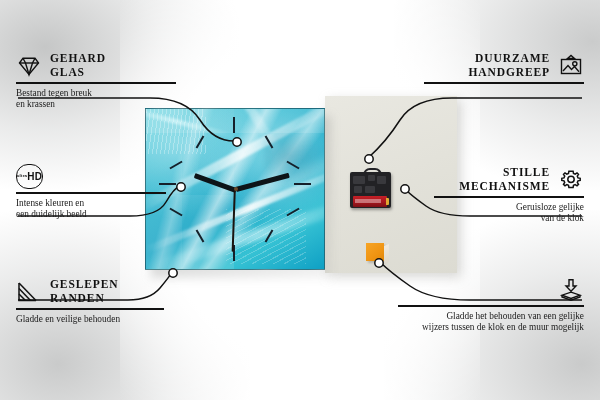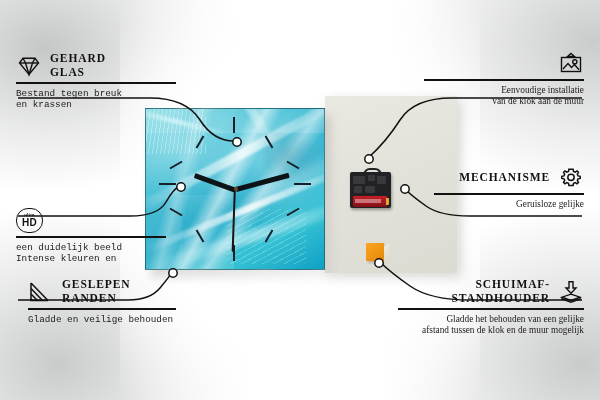--- a/index.html
+++ b/index.html
@@ -34,33 +34,33 @@
   .feature .titles div{white-space:nowrap;}
   .feature .rule{height:1.6px;background:#111;margin-top:3px;}
   .feature .desc{
     font-family:"Liberation Serif", serif;
     font-size:9.3px;color:#1b1b1b;line-height:11.6px;margin-top:4px;
   }
   .feature .desc div{white-space:nowrap;}
 
   .left .head{justify-content:flex-start;}
   .left .titles{text-align:left;}
-  .left .desc{text-align:left;font-family:Liberation Mono, monospace;}
+  .left .desc{text-align:left;}
   .right .head{justify-content:flex-end;flex-direction:row;}
   .right .titles{text-align:right;}
   .right .desc{text-align:right;}
 
   .icon{width:26px;height:24px;flex:0 0 26px;display:block;}
   .icon svg{display:block;width:26px;height:24px;}
 
   
   .hd-badge{
     width:25px;height:23px;flex:0 0 25px;border:1.6px solid #111;border-radius:12px;
-    display:flex;flex-direction:column;align-items:center;justify-content:center;
-    font-family:"Liberation Sans", sans-serif;color:#111;line-height:1;margin-top:44px;
+    display:flex;flex-direction:row;align-items:center;justify-content:center;
+    font-family:"Liberation Sans", sans-serif;color:#111;line-height:1;
   }
   .hd-badge .u{font-size:4.4px;font-weight:bold;letter-spacing:.2px;margin-bottom:.5px;}
   .hd-badge .h{font-size:10px;font-weight:bold;letter-spacing:.3px;}
 
   
   #connectors{position:absolute;inset:0;pointer-events:none;}
 
   
   .clock-wrap{position:absolute;left:145px;top:108px;width:180px;height:165px;}
   .clock-shadow{position:absolute;left:6px;top:8px;width:180px;height:162px;
@@ -228,26 +228,26 @@
 
   <div class="feature left" style="left:16px;top:164px;width:150px;">
     <div class="head">
       <span class="hd-badge">
         <span class="u">ultra</span>
         <span class="h">HD</span>
       </span>
     </div>
     <div class="rule" style="width:150px;"></div>
     <div class="desc">
+      <div>Intense kleuren en</div>
       <div>een duidelijk beeld</div>
-      <div>Intense kleuren en</div>
-    </div>
-  </div>
-
-  <div class="feature left" style="left:16px;top:278px;width:148px;margin-left:12px;">
+    </div>
+  </div>
+
+  <div class="feature left" style="left:16px;top:278px;width:148px;">
     <div class="head">
       <span class="icon">
         <svg viewBox="0 0 26 24">
             <g stroke="#111" stroke-width="1.5" fill="none">
           <path d="M3,3 L20,20.5"></path>
               <path d="M3,8.5 L14.5,20.5"></path>
           <path d="M3,14 L9.5,20.5"></path>
               <path d="M3,19 L4.5,20.5"></path>
           <path d="M3,3 L3,20.5 L20,20.5"></path>
         </g>
@@ -259,77 +259,75 @@
       </span>
     </div>
     <div class="rule" style="width:148px;"></div>
     <div class="desc">
       <div>Gladde en veilige behouden</div>
     </div>
   </div>
 
   <div class="feature right" style="left:424px;top:52px;width:160px;">
     <div class="head">
+      <span class="titles" style="flex:1;">
+        <div>DUURZAME</div>
+        <div>HANDGREEP</div>
+      </span>
       <span class="icon">
         <svg viewBox="0 0 26 24">
             <g fill="none" stroke="#111" stroke-width="1.4">
           <path d="M9.5,4.5 L13,1.5 L16.5,4.5 Z"></path>
           <rect x="3.5" y="5.5" width="19" height="14"></rect>
           <path d="M5,17 L10,11.5 L13.5,15.5 L16.5,12.5 L21,17.8"></path>
           <circle cx="16.8" cy="9.8" r="2.1"></circle>
         </g>
           </svg>
       </span>
     </div>
     <div class="rule" style="width:160px;"></div>
-    <div class="desc">
-      <div>Eenvoudige installatie</div>
-      <div>van de klok aan de muur</div>
-    </div>
   </div>
 
   <div class="feature right" style="left:434px;top:166px;width:150px;">
     <div class="head">
       <span class="titles" style="flex:1;">
+        <div>STILLE</div>
         <div>MECHANISME</div>
       </span>
       <span class="icon">
         <svg viewBox="0 0 26 24">
             <g fill="none" stroke="#111" stroke-width="1.5">
           <path d="M13,3.2 L15.1,3.2 L15.5,5.4 L17.2,6.1 L19,4.9 L20.5,6.4 L19.3,8.2 L20,9.9 L22.2,10.3 L22.2,12.4
                    L20,12.8 L19.3,14.5 L20.5,16.3 L19,17.8 L17.2,16.6 L15.5,17.3 L15.1,19.5 L13,19.5 L10.9,19.5
                    L10.5,17.3 L8.8,16.6 L7,17.8 L5.5,16.3 L6.7,14.5 L6,12.8 L3.8,12.4 L3.8,10.3 L6,9.9 L6.7,8.2
                    L5.5,6.4 L7,4.9 L8.8,6.1 L10.5,5.4 L10.9,3.2 Z"></path>
           <circle cx="13" cy="11.35" r="3.2"></circle>
         </g>
           </svg>
       </span>
     </div>
     <div class="rule" style="width:150px;"></div>
     <div class="desc">
       <div>Geruisloze gelijke</div>
+      <div>van de klok</div>
     </div>
   </div>
 
   <div class="feature right" style="left:398px;top:278px;width:186px;">
     <div class="head">
-      <span class="titles" style="flex:1;">
-        <div>SCHUIMAF-</div>
-        <div>STANDHOUDER</div>
-      </span>
       <span class="icon">
         <svg viewBox="0 0 26 24">
             <g fill="none" stroke="#111" stroke-width="1.4">
           <path d="M11,1.8 L15,1.8 L15,8 L18,8 L13,13.2 L8,8 L11,8 Z"></path>
           <path d="M13,14.2 L22,17.2 L13,20.4 L4,17.2 Z"></path>
           <path d="M4,17.2 L4,19 L13,22.2 L22,19 L22,17.2"></path>
         </g>
           </svg>
       </span>
     </div>
     <div class="rule" style="width:186px;"></div>
     <div class="desc">
       <div>Gladde het behouden van een gelijke</div>
-      <div>afstand tussen de klok en de muur mogelijk</div>
+      <div>wijzers tussen de klok en de muur mogelijk</div>
     </div>
   </div>
 
 </div>
 
 </body></html>

